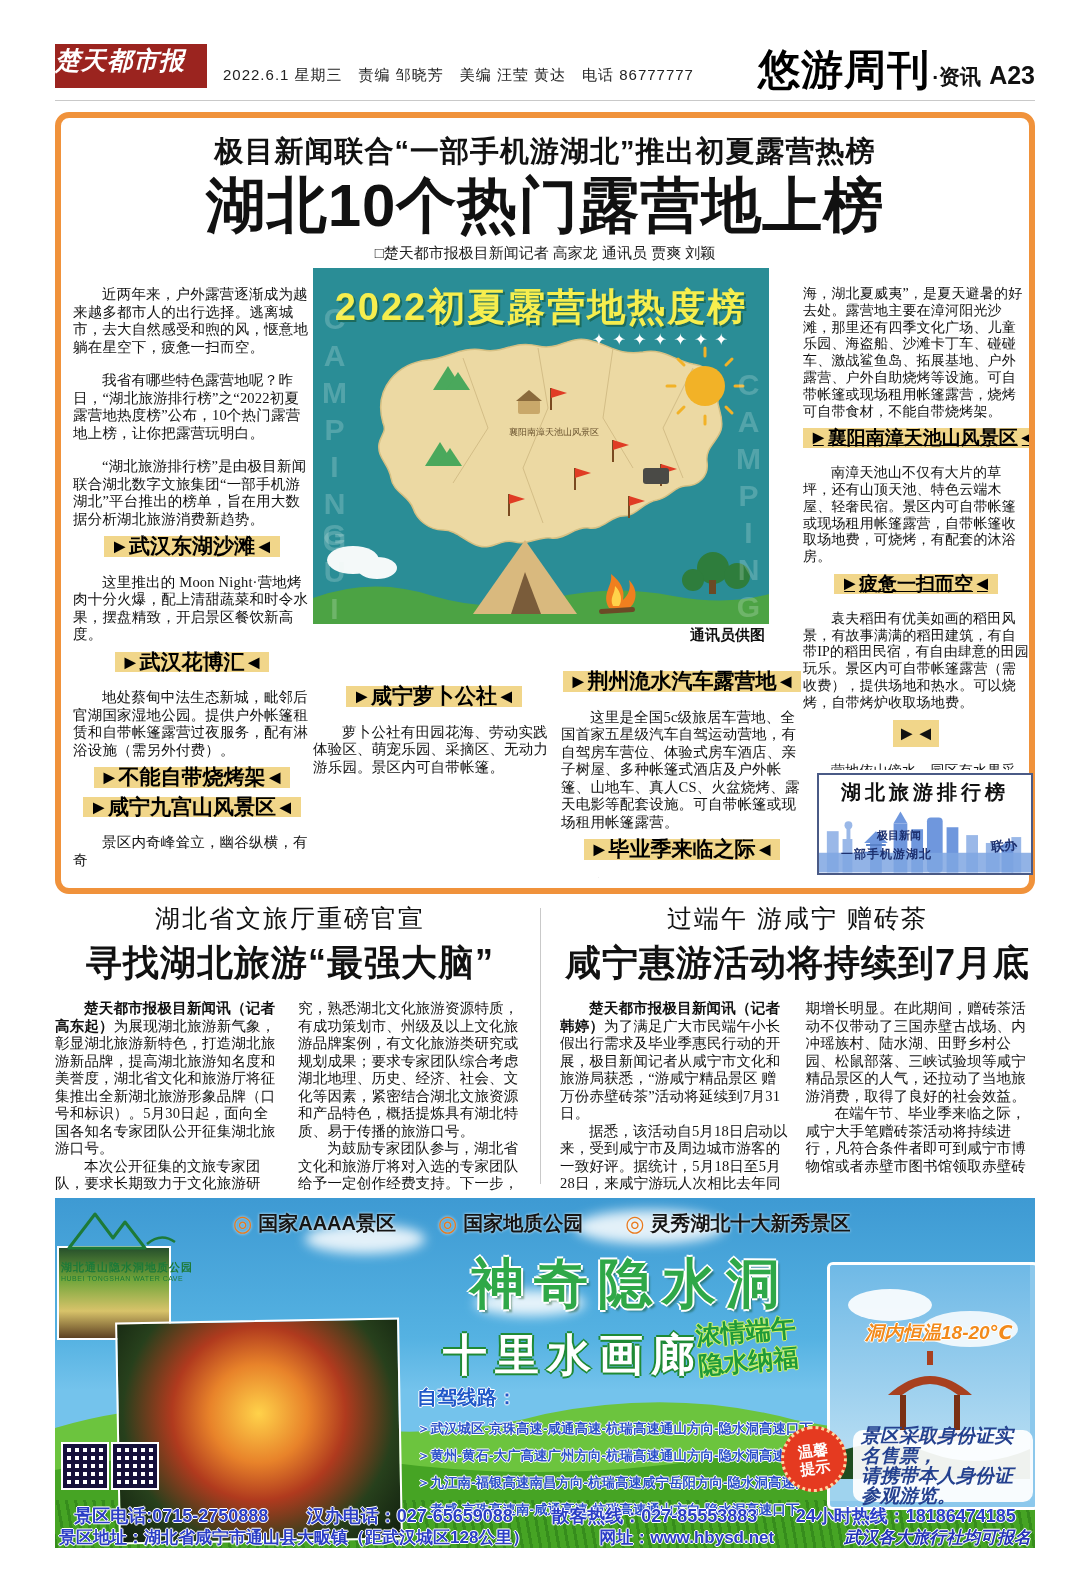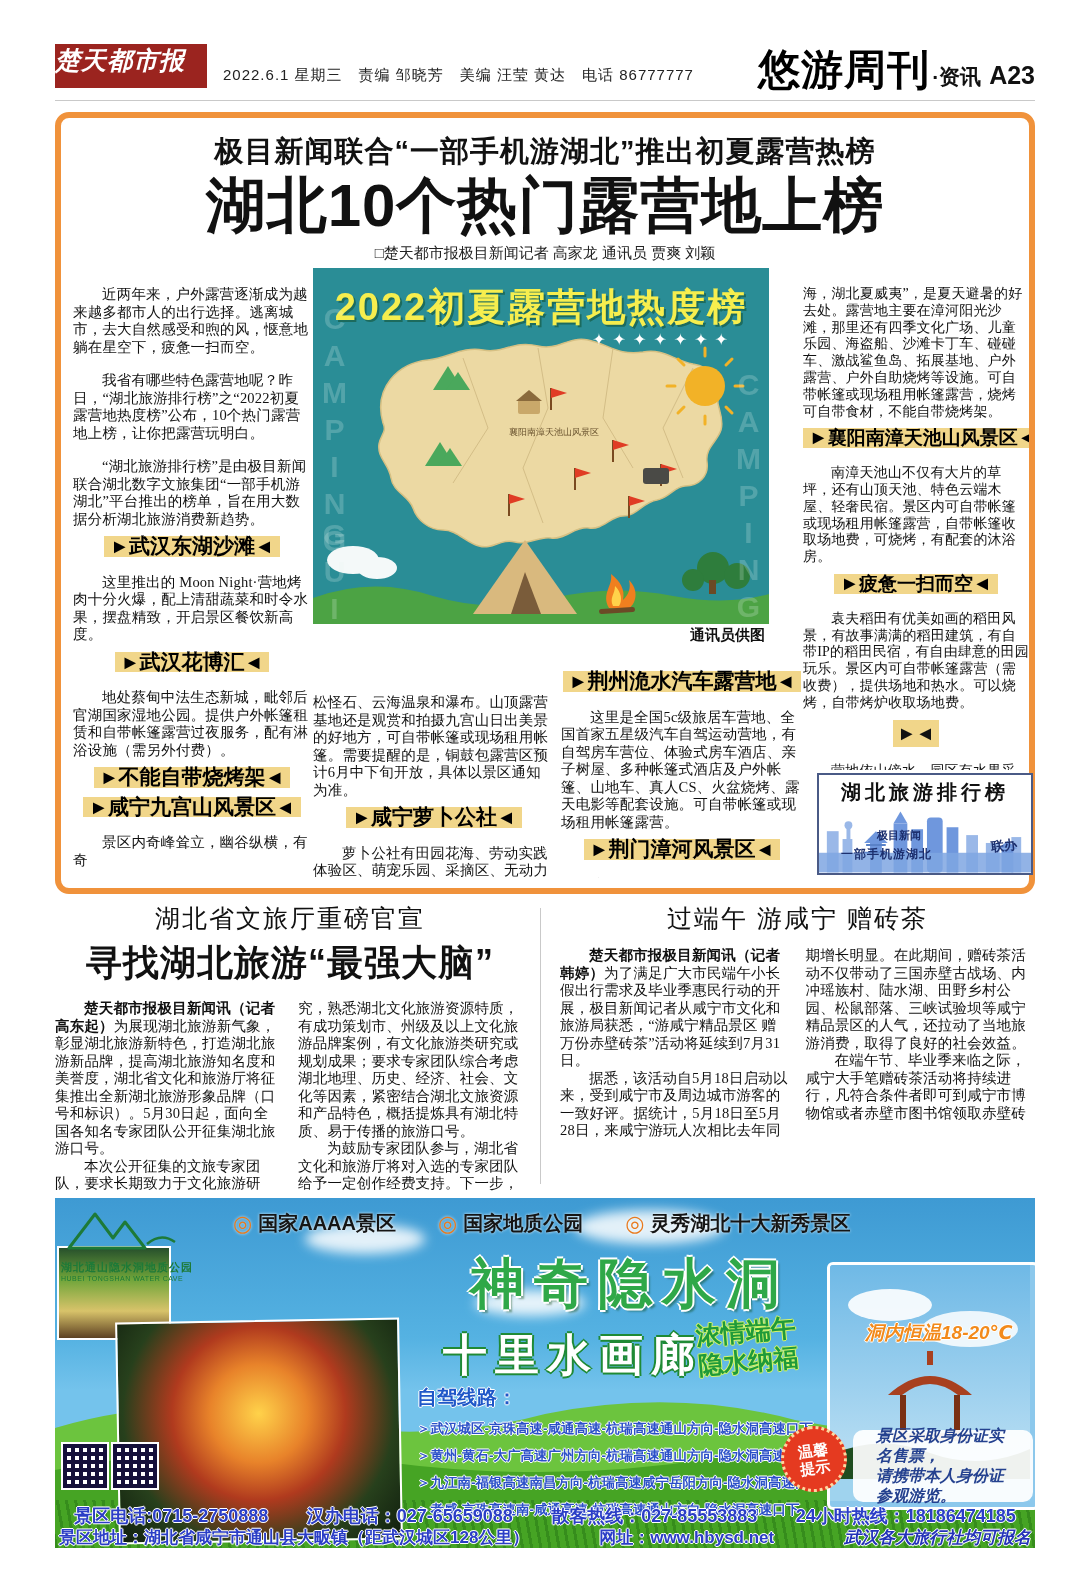--- a/index.html
+++ b/index.html
@@ -28,21 +28,21 @@
   .col-left {left:12px; top:152px;width:238px;height:606px;font-size:14.5px;line-height:17.5px;}
   .col-midleft {left:252px;top:560px;width:242px;height:200px;font-size:14.5px;line-height:17.5px;}
   .col-midright{left:500px;top:545px;width:242px;height:215px;font-size:14.5px;line-height:17.5px;}
   .col-right {left:742px;top:152px;width:226px;height:500px;font-size:14px; line-height:16.8px;}
   .ncol p{margin:16px 0 2px 0;text-indent:2em;letter-spacing:.2px;}
   .ncol p.noindent{text-indent:0;}
 
   .pill-row{text-align:center;margin:8px 0 5px 0;text-indent:0;}
   .pill{display:inline-block;background:#f1d68a;padding:1px 6px;font-family:"Liberation Sans",sans-serif;
         font-weight:900;font-size:21px;white-space:nowrap;color:#000;}
-  .col-right .pill{font-size:19px;}
+  .col-right .pill{font-size:19px;text-decoration:underline;}
   .pill .tri{font-size:14px;vertical-align:2px;padding:0 4px;}
   .pill2{display:inline-flex;align-items:center;background:#f1d68a;padding:2px 4px;
         font-family:"Liberation Sans",sans-serif;font-weight:900;font-size:19px;line-height:23px;}
   .pill2 .lines span{display:block;text-align:center;}
   .pill2 .tri{font-size:14px;padding:0 4px;}
 
   
   .map-wrap{position:absolute;left:252px;top:150px;width:456px;height:356px;background:#2a8d96;overflow:hidden;}
   .map-title{position:absolute;left:0;top:14px;width:100%;text-align:center;font-size:38px;font-weight:900;
      color:#f6ee4e;letter-spacing:2px;text-shadow:2px 2px 0 #1c6b5e;}
@@ -114,22 +114,22 @@
   .route-line{margin-top:9px;font-size:13.5px;font-weight:900;color:#2b50c8;
      text-shadow:-1px 0 #fff,1px 0 #fff,0 -1px #fff,0 1px #fff;}
   .qr{position:absolute;top:244px;width:44px;height:44px;border:2px solid #fff;z-index:3;background:#fff;
      background-image:repeating-linear-gradient(0deg,#15103a 0 4px,transparent 4px 8px),
                       repeating-linear-gradient(90deg,#15103a 0 4px,#ffffff 4px 8px);}
   .qr1{left:6px;} .qr2{left:56px;}
   .tip-badge{position:absolute;left:726px;top:228px;width:66px;height:66px;background:#e53a20;border-radius:50%;
      border:3px dotted #ffd79f;box-sizing:border-box;color:#fff;font-size:15px;font-weight:900;z-index:5;
      display:flex;flex-direction:column;align-items:center;justify-content:center;transform:rotate(-8deg);line-height:17px;}
   .tip-panel{position:absolute;left:798px;top:232px;width:180px;height:72px;background:rgba(255,255,255,.93);
-     border-radius:10px;z-index:4;display:flex;flex-direction:column;justify-content:center;padding:0 23px;box-sizing:border-box;
-     font-family:"Liberation Serif",serif;font-style:italic;font-weight:900;font-size:16px;color:#24418f;line-height:20px;}
+     border-radius:10px;z-index:4;display:flex;flex-direction:column;justify-content:center;padding:0 8px;box-sizing:border-box;
+     font-family:"Liberation Serif",serif;font-style:italic;font-weight:900;font-size:19px;color:#24418f;line-height:20px;}
   .contact1{position:absolute;left:0;top:306px;width:980px;display:flex;justify-content:space-around;z-index:5;
      font-size:18px;font-weight:900;color:#2b3ec6;
      text-shadow:-1px 0 #fff,1px 0 #fff,0 -1px #fff,0 1px #fff;}
   .contact2{position:absolute;left:4px;top:328px;width:972px;display:flex;justify-content:space-between;z-index:5;
      font-size:17px;font-weight:900;color:#2b3ec6;
      text-shadow:-1px 0 #fff,1px 0 #fff,0 -1px #fff,0 1px #fff;}
   .agency{font-family:"Liberation Serif",serif;font-style:italic;color:#2433b8;}
 </style>
 </head>
 <body>
@@ -245,29 +245,28 @@
       <div class="map-title">2022初夏露营地热度榜</div>
       <div class="sparkle-row">✦✦✦✦✦✦✦</div>
       <div class="side-text side-l1">CAMPING</div>
       <div class="side-text side-l2">GUIDE</div>
       <div class="side-text side-r1">CAMPING</div>
       <div class="map-label">襄阳南漳天池山风景区</div>
     </div>
     <div class="map-caption">通讯员供图</div>
 
     <div class="ncol col-midleft">
-      <p class="noindent">松怪石、云海温泉和瀑布。山顶露营基地还是观赏和拍摄九宫山日出美景的好地方，可自带帐篷或现场租用帐篷。需要提醒的是，铜鼓包露营区预计6月中下旬开放，具体以景区通知为准。</p>
       <div class="pill-row"><span class="pill"><span class="tri">▶</span><span>咸宁萝卜公社</span><span class="tri">◀</span></span></div>
       <p>萝卜公社有田园花海、劳动实践体验区、萌宠乐园、采摘区、无动力游乐园。景区内可自带帐篷。</p>
     </div>
 
     <div class="ncol col-midright">
       <div class="pill-row"><span class="pill"><span class="tri">▶</span><span>荆州洈水汽车露营地</span><span class="tri">◀</span></span></div>
       <p>这里是全国5c级旅居车营地、全国首家五星级汽车自驾运动营地，有自驾房车营位、体验式房车酒店、亲子树屋、多种帐篷式酒店及户外帐篷、山地车、真人CS、火盆烧烤、露天电影等配套设施。可自带帐篷或现场租用帐篷露营。</p>
-      <div class="pill-row"><span class="pill"><span class="tri">▶</span><span>荆门漳河风景区</span><span class="tri">◀</span></span></div>
+      <div class="pill-row"><span class="pill"><span class="tri">▶</span><span>毕业季来临之际</span><span class="tri">◀</span></span></div>
       <p>漳河风景名胜区被誉为“中华地中</p>
     </div>
 
     <div class="ncol col-right">
       <p class="noindent">海，湖北夏威夷”，是夏天避暑的好去处。露营地主要在漳河阳光沙滩，那里还有四季文化广场、儿童乐园、海盗船、沙滩卡丁车、碰碰车、激战鲨鱼岛、拓展基地、户外露营、户外自助烧烤等设施。可自带帐篷或现场租用帐篷露营，烧烤可自带食材，不能自带烧烤架。</p>
       <div class="pill-row"><span class="pill"><span class="tri">▶</span><span>襄阳南漳天池山风景区</span><span class="tri">◀</span></span></div>
       <p>南漳天池山不仅有大片的草坪，还有山顶天池、特色云端木屋、轻奢民宿。景区内可自带帐篷或现场租用帐篷露营，自带帐篷收取场地费，可烧烤，有配套的沐浴房。</p>
       <div class="pill-row"><span class="pill"><span class="tri">▶</span><span>疲惫一扫而空</span><span class="tri">◀</span></span></div>
       <p>袁夫稻田有优美如画的稻田风景，有故事满满的稻田建筑，有自带IP的稻田民宿，有自由肆意的田园玩乐。景区内可自带帐篷露营（需收费），提供场地和热水。可以烧烤，自带烤炉收取场地费。</p>
       <div class="pill-row">
@@ -317,20 +316,21 @@
     <div class="a-title">寻找湖北旅游“最强大脑”</div>
     <div class="a-body">
       <p><b>楚天都市报极目新闻讯（记者高东起）</b><span>为展现湖北旅游新气象，彰显湖北旅游新特色，打造湖北旅游新品牌，提高湖北旅游知名度和美誉度，湖北省文化和旅游厅将征集推出全新湖北旅游形象品牌（口号和标识）。5月30日起，面向全国各知名专家团队公开征集湖北旅游口号。</span></p>
       <p>本次公开征集的文旅专家团队，要求长期致力于文化旅游研究，熟悉湖北文化旅游资源特质，有成功策划市、州级及以上文化旅游品牌案例，有文化旅游类研究或规划成果；要求专家团队综合考虑湖北地理、历史、经济、社会、文化等因素，紧密结合湖北文旅资源和产品特色，概括提炼具有湖北特质、易于传播的旅游口号。</p>
       <p>为鼓励专家团队参与，湖北省文化和旅游厅将对入选的专家团队给予一定创作经费支持。下一步，还将组织网友对专家团队提出的旅游口号进行投票，对网友好评度高的口号创作团队，给予一定奖励。</p>
     </div>
   </div>
 
   <div class="art art-right">
     <div class="a-kicker">过端午 游咸宁 赠砖茶</div>
+    <div class="a-title">咸宁惠游活动将持续到7月底</div>
     <div class="a-body">
       <p><b>楚天都市报极目新闻讯（记者韩婷）</b><span>为了满足广大市民端午小长假出行需求及毕业季惠民行动的开展，极目新闻记者从咸宁市文化和旅游局获悉，“游咸宁精品景区 赠万份赤壁砖茶”活动将延续到7月31日。</span></p>
       <p>据悉，该活动自5月18日启动以来，受到咸宁市及周边城市游客的一致好评。据统计，5月18日至5月28日，来咸宁游玩人次相比去年同期增长明显。在此期间，赠砖茶活动不仅带动了三国赤壁古战场、内冲瑶族村、陆水湖、田野乡村公园、松鼠部落、三峡试验坝等咸宁精品景区的人气，还拉动了当地旅游消费，取得了良好的社会效益。</p>
       <p>在端午节、毕业季来临之际，咸宁大手笔赠砖茶活动将持续进行，凡符合条件者即可到咸宁市博物馆或者赤壁市图书馆领取赤壁砖茶1份，礼品领取截止时间为8月1日（详情请关注咸宁文旅公告）。</p>
     </div>
   </div>
 
   <div class="ad">
     <div class="cloud" style="left:250px;top:26px;width:120px;height:30px;"></div>
     <div class="cloud" style="left:520px;top:12px;width:150px;height:34px;"></div>

